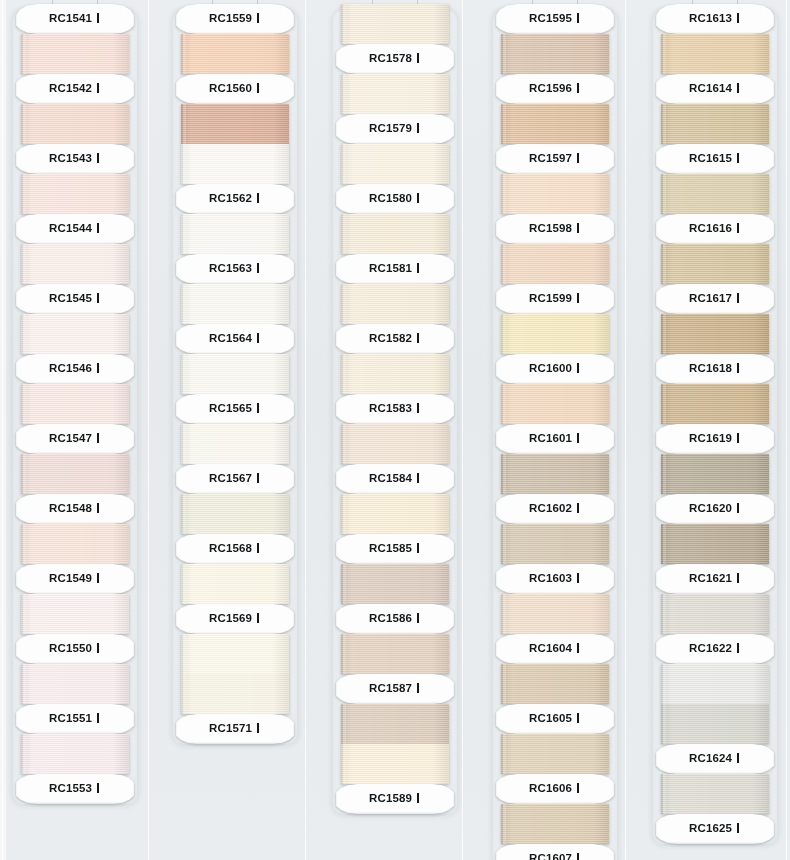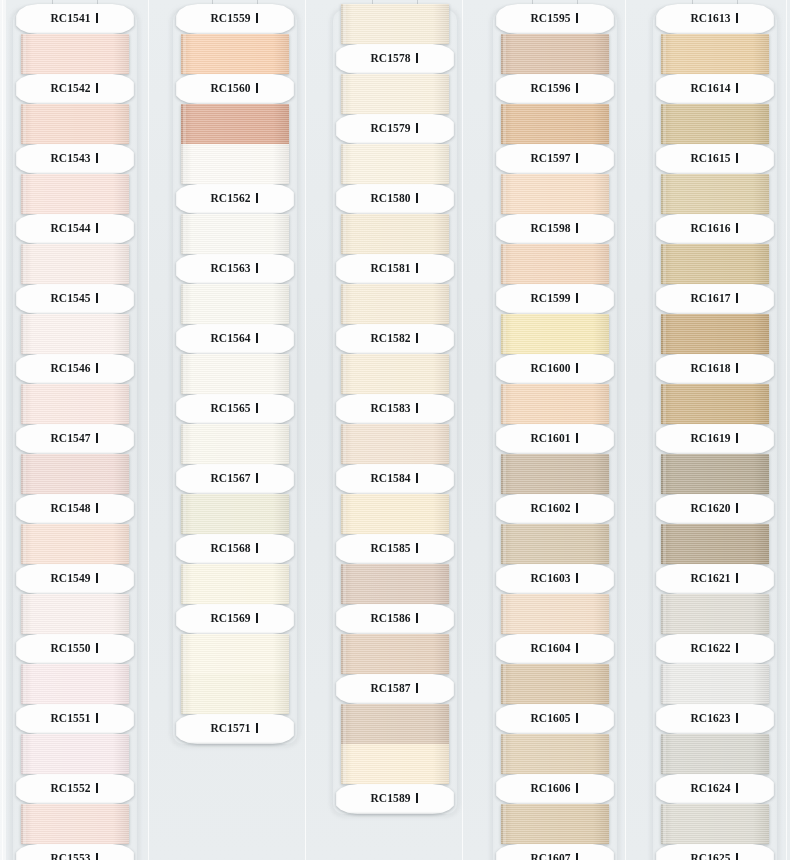--- a/index.html
+++ b/index.html
@@ -20,21 +20,20 @@
   .hairline{
     position:absolute;top:0;bottom:0;width:1px;
     background:rgba(255,255,255,0.75);
   }
   .board{
     position:absolute;inset:0;
     display:flex;
     justify-content:space-between;
     padding:0 8px;
     box-sizing:border-box;
-    font-family:Liberation Serif, serif;
   }
   .column{
     position:relative;
     width:134px;
     display:flex;
     flex-direction:column;
     align-items:center;
   }
   
   .hanger{
@@ -217,27 +216,20 @@
         </div>
         <div class="card">
           <div class="tab">
             <span class="code">RC1551</span>
             <span class="tick"></span>
           </div>
           <div class="thread" style="background: rgb(250, 236, 238);"></div>
         </div>
         <div class="card">
           <div class="tab">
-            <span class="code">RC1552</span>
-            <span class="tick"></span>
-          </div>
-          <div class="thread" style="background: rgb(249, 226, 218);"></div>
-        </div>
-        <div class="card">
-          <div class="tab">
             <span class="code">RC1553</span>
             <span class="tick"></span>
           </div>
         </div>
       </div>
     </div>
     <div class="column">
       <div class="hanger"></div>
       <div class="stack">
         <div class="col-shadow"></div>
@@ -570,24 +562,20 @@
           <div class="thread" style="background: rgb(222, 219, 210);"></div>
         </div>
         <div class="card">
           <div class="tab">
             <span class="code">RC1622</span>
             <span class="tick"></span>
           </div>
           <div class="thread" style="background: rgb(234, 234, 231);"></div>
         </div>
         <div class="card">
-          <div class="tab">
-            <span class="code">RC1623</span>
-            <span class="tick"></span>
-          </div>
           <div class="thread" style="background: rgb(215, 214, 206);"></div>
         </div>
         <div class="card">
           <div class="tab">
             <span class="code">RC1624</span>
             <span class="tick"></span>
           </div>
           <div class="thread" style="background: rgb(221, 219, 209);"></div>
         </div>
         <div class="card">

